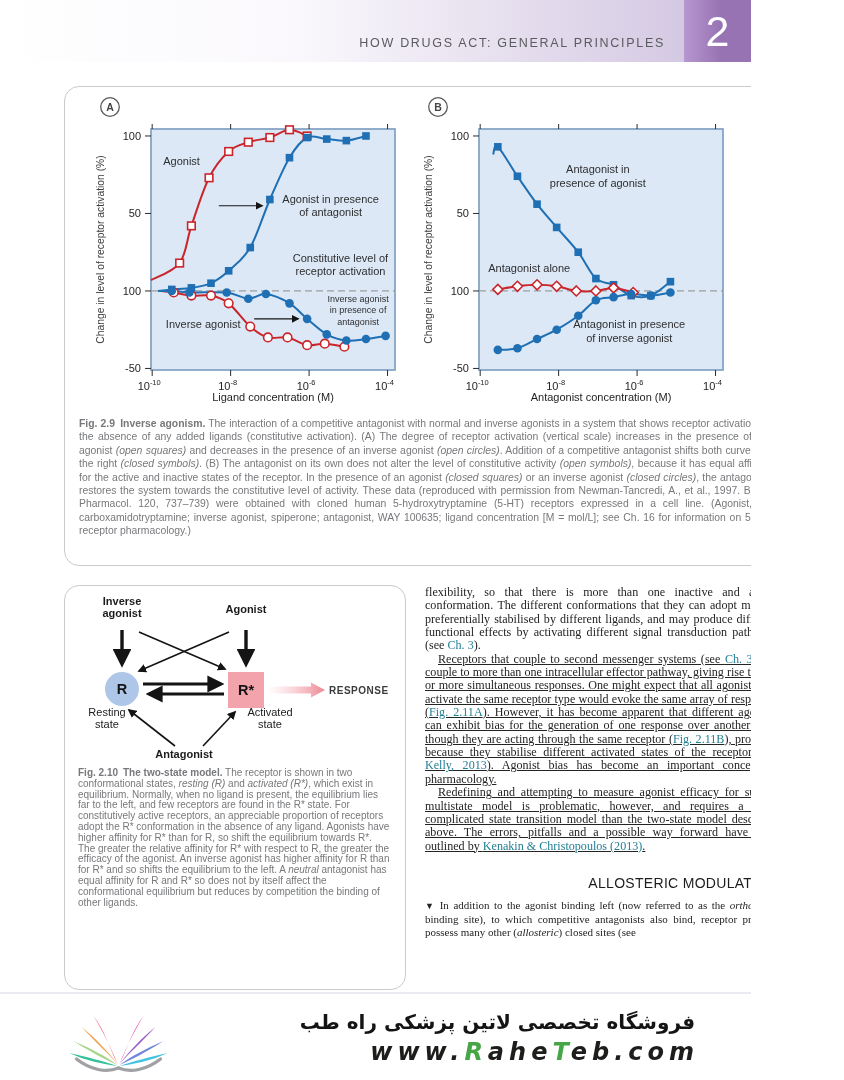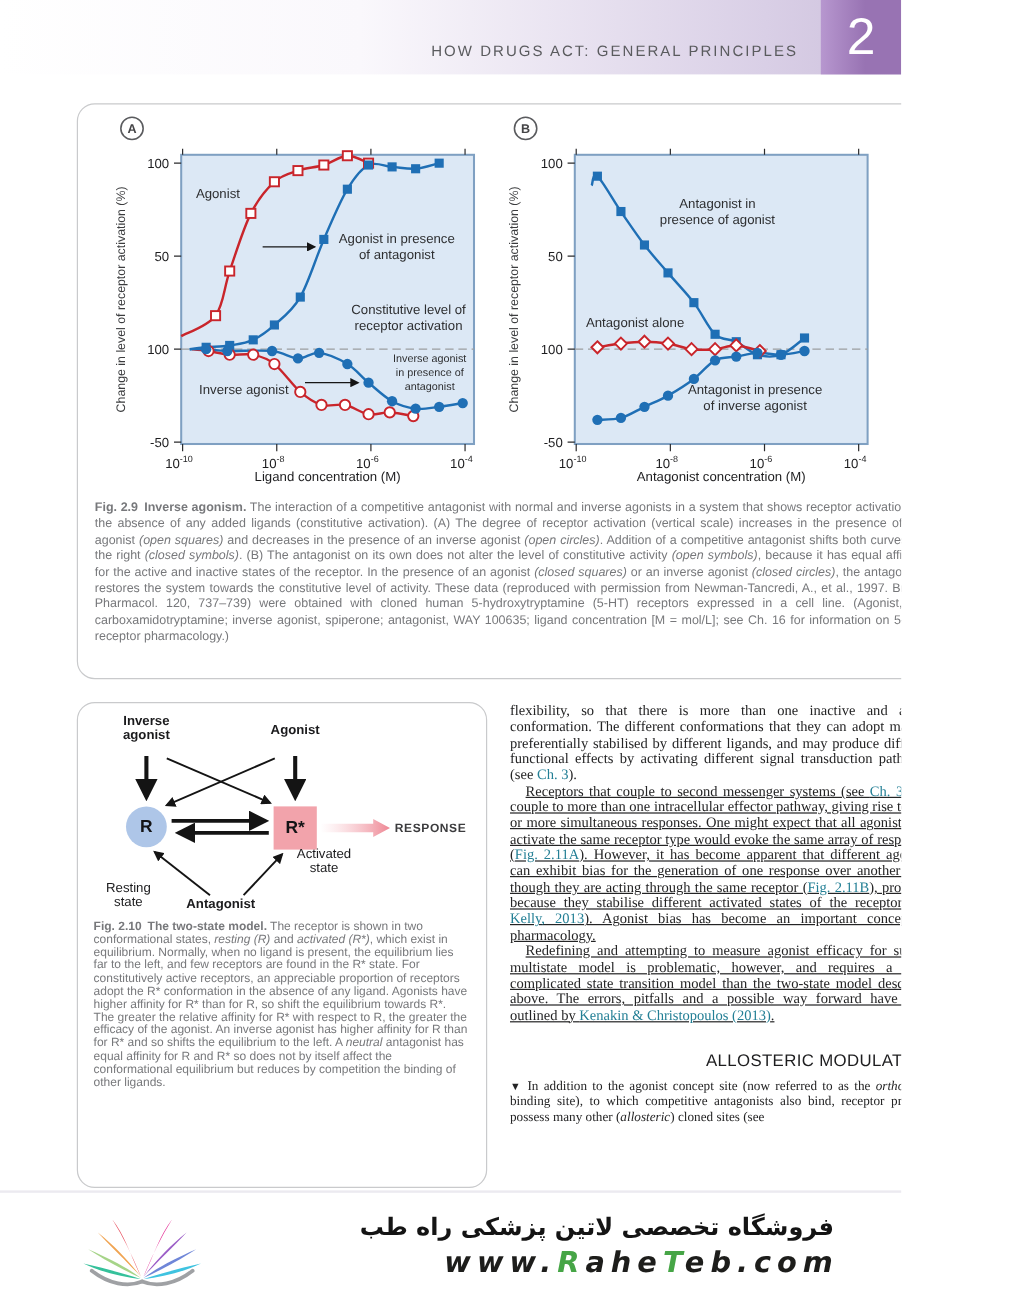--- a/index.html
+++ b/index.html
@@ -263,35 +263,35 @@
         <line x1="124" y1="152" x2="156" y2="118" stroke="#141414" stroke-width="1.6" marker-end="url(#ah)"></line>
 
         <path d="M188 92.5 L232 92.5 L232 88.5 L246 96 L232 103.5 L232 99.5 L188 99.5 Z" fill="url(#respgrad)"></path>
       </svg>
       <div class="dlabel dbold" style="left:3px;top:2px;width:80px;">Inverse
 agonist</div>
       <div class="dlabel dbold" style="left:127px;top:10px;width:80px;">Agonist</div>
       <div class="rnode">R</div>
       <div class="rstar">R*</div>
       <div class="resp">RESPONSE</div>
-      <div class="dlabel" style="left:-2px;top:113px;width:60px;margin-top:28px;">Resting
+      <div class="dlabel" style="left:-2px;top:113px;width:60px;">Resting
 state</div>
       <div class="dlabel" style="left:160px;top:113px;width:62px;">Activated
 state</div>
       <div class="dlabel dbold" style="left:65px;top:155px;width:80px;">Antagonist</div>
     </div>
     <p class="cap cap210"><span class="seg-b">Fig. 2.10</span><span> </span><span class="seg-b">The two-state model.</span><span> The receptor is shown in two conformational states, </span><span class="seg-i">resting (R)</span><span> and </span><span class="seg-i">activated (R*)</span><span>, which exist in equilibrium. Normally, when no ligand is present, the equilibrium lies far to the left, and few receptors are found in the R* state. For constitutively active receptors, an appreciable proportion of receptors adopt the R* conformation in the absence of any ligand. Agonists have higher affinity for R* than for R, so shift the equilibrium towards R*. The greater the relative affinity for R* with respect to R, the greater the efficacy of the agonist. An inverse agonist has higher affinity for R than for R* and so shifts the equilibrium to the left. A </span><span class="seg-i">neutral</span><span> antagonist has equal affinity for R and R* so does not by itself affect the conformational equilibrium but reduces by competition the binding of other ligands.</span></p>
   </section>
 
   <section class="column">
     <p class="body-p"><span>flexibility, so that there is more than one inactive and active conformation. The different conformations that they can adopt may be preferentially stabilised by different ligands, and may produce different functional effects by activating different signal transduction pathways (see </span><span class="seg-link">Ch. 3</span><span>).</span></p>
     <p class="body-p indent"><span>Receptors that couple to second messenger systems (see </span><span class="seg-link">Ch. 3</span><span>) can couple to more than one intracellular effector pathway, giving rise to two or more simultaneous responses. One might expect that all agonists that activate the same receptor type would evoke the same array of responses (</span><span class="seg-link">Fig. 2.11A</span><span>). However, it has become apparent that different agonists can exhibit bias for the generation of one response over another even though they are acting through the same receptor (</span><span class="seg-link">Fig. 2.11B</span><span>), probably because they stabilise different activated states of the receptor (see </span><span class="seg-link">Kelly, 2013</span><span>). Agonist bias has become an important concept in pharmacology.</span></p>
     <p class="body-p indent"><span>Redefining and attempting to measure agonist efficacy for such a multistate model is problematic, however, and requires a more complicated state transition model than the two-state model described above. The errors, pitfalls and a possible way forward have been outlined by </span><span class="seg-link">Kenakin &amp; Christopoulos (2013)</span><span>.</span></p>
     <h2 class="subhead">ALLOSTERIC MODULATION</h2>
-    <p class="fine"><span class="seg-tri">▼ </span><span>In addition to the agonist concept site (now referred to as the </span><span class="seg-i">orthosteric</span><span> binding site), to which competitive antagonists also bind, receptor proteins possess many other (</span><span class="seg-i">allosteric</span><span>) cloned sites (see</span></p>
+    <p class="fine"><span class="seg-tri">▼ </span><span>In addition to the agonist binding left (now referred to as the </span><span class="seg-i">orthosteric</span><span> binding site), to which competitive antagonists also bind, receptor proteins possess many other (</span><span class="seg-i">allosteric</span><span>) closed sites (see</span></p>
   </section>
 
   <div class="page-edge"></div>
 
   <footer>
     <svg class="logo" width="106" height="72" viewBox="0 0 105 72">
       <path class="logo-leaf" d="M51 60 C43 44 38 26 27 12 C37 28 45 45 51 60 Z" fill="#e8505f"></path>
       <path class="logo-leaf" d="M51 60 C41 47 30 35 15 23 C29 38 42 50 51 60 Z" fill="#f0a452"></path>
       <path class="logo-leaf" d="M51 61 C39 52 25 45 7 37 C24 48 38 55 51 61 Z" fill="#a6d488"></path>
       <path class="logo-leaf" d="M51 62 C37 57 20 53 3 49 C20 57 36 60 51 62 Z" fill="#35c19b"></path>

